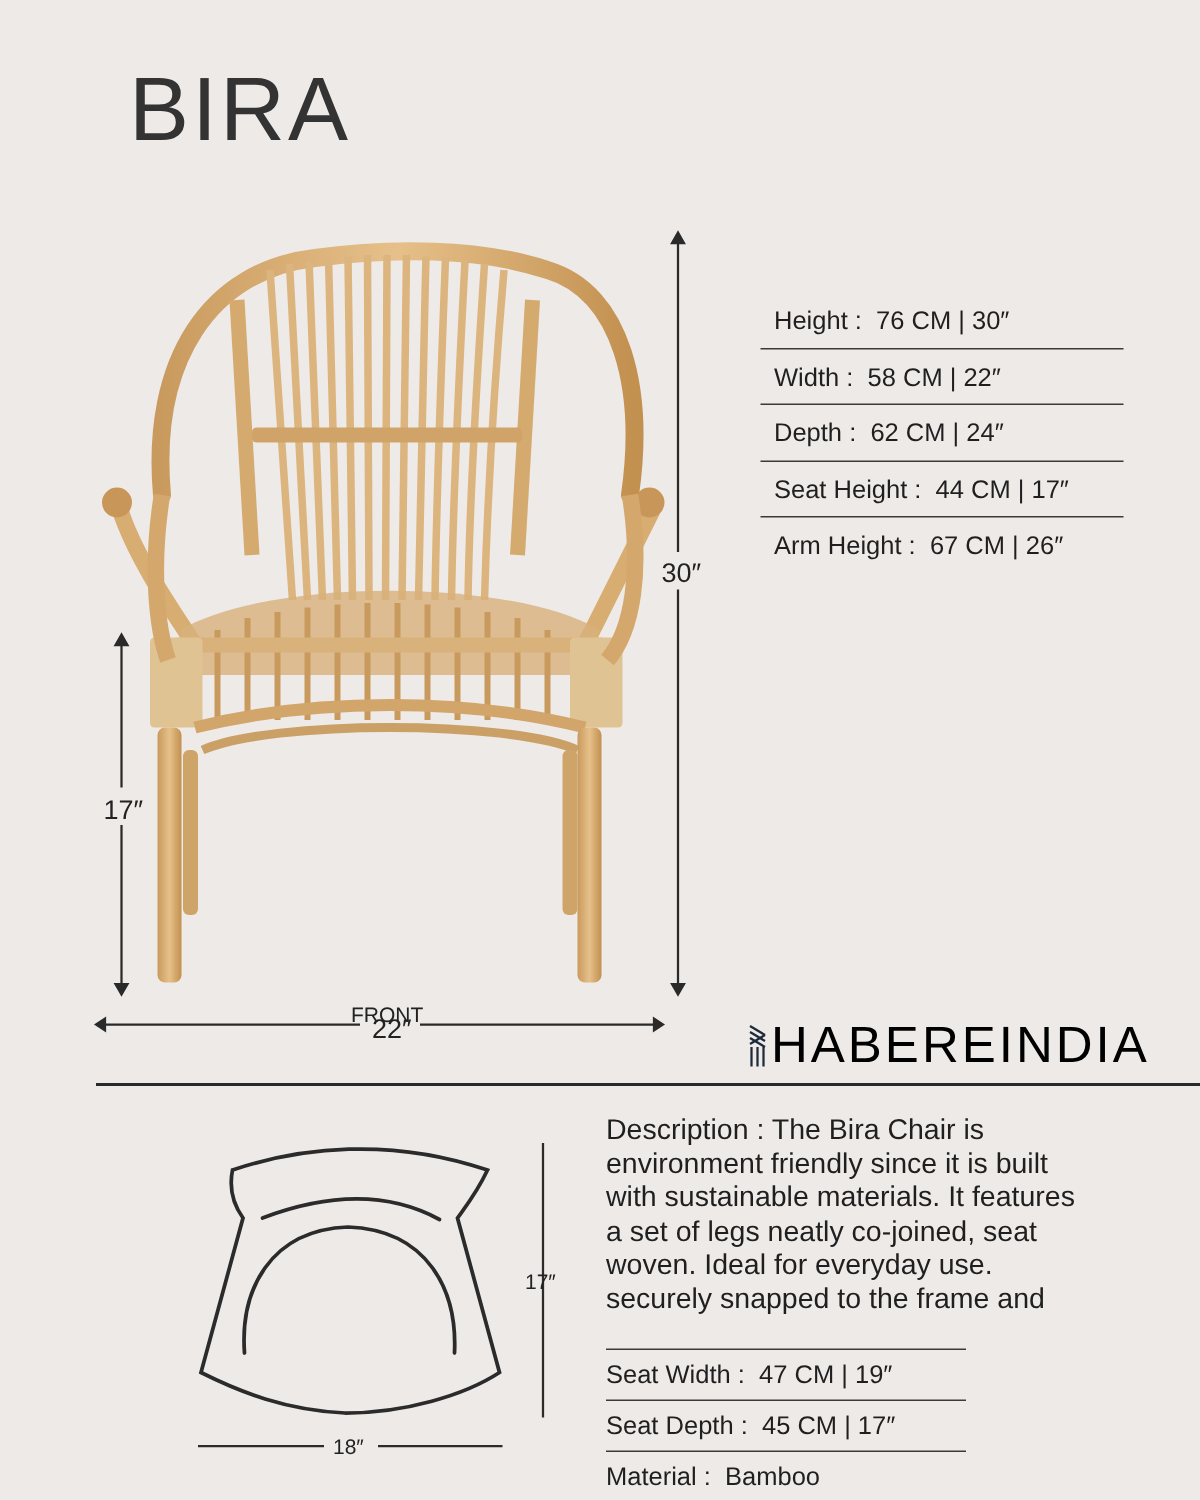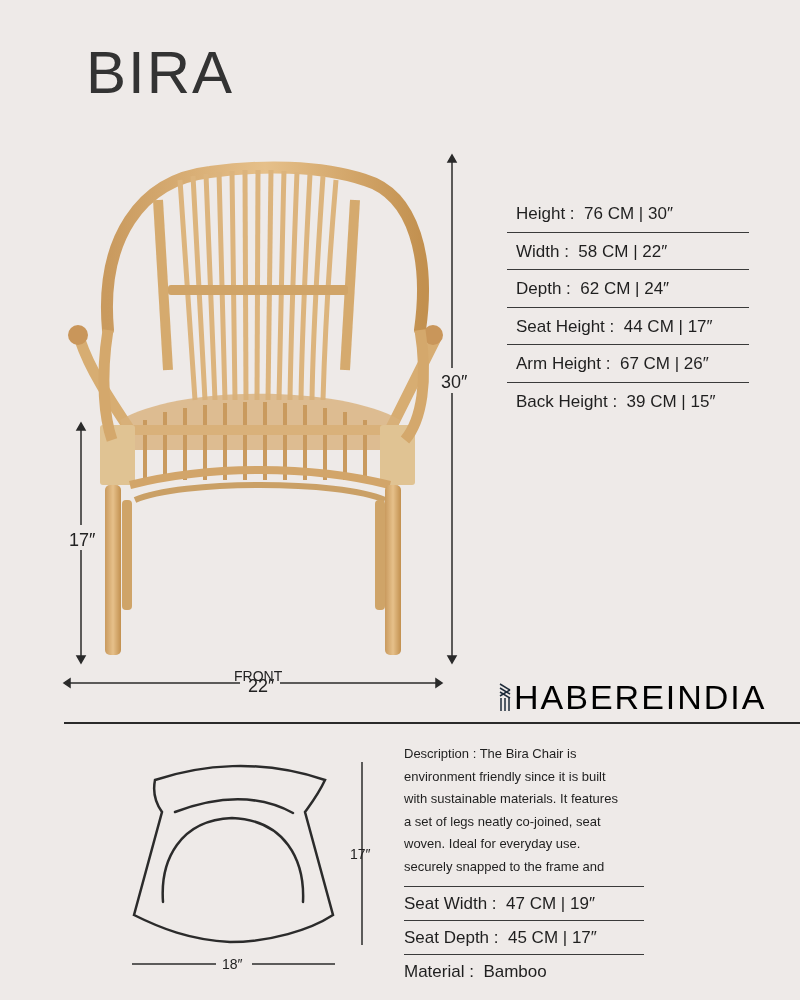--- a/index.html
+++ b/index.html
@@ -31,21 +31,21 @@
       font-family: Liberation Sans, sans-serif; font-size: 34px; letter-spacing: 2px;
       color: #000000; line-height: 40px;
     }
     .logo-mark { width: 14px; height: 30px; margin-right: 2px; }
     .divider {
       position: absolute; left: 64px; top: 722px; width: 736px; height: 2px; background: #2a2a2a;
     }
     .top-view { position: absolute; left: 120px; top: 750px; width: 280px; height: 230px; }
     .desc-block { position: absolute; left: 404px; top: 743px; width: 330px; }
     .desc-text {
-      font-size: 13px; line-height: 22.5px; margin: 0; padding-bottom: 8px;
+      font-size: 19px; line-height: 22.5px; margin: 0; padding-bottom: 21px;
       border-bottom: 1.5px solid #3a3a3a; width: 240px; white-space: normal;
     }
     .desc-text span { display: block; width: 330px; }
     .bottom-row {
       font-size: 17px; height: 34px; line-height: 34px; width: 240px;
       border-bottom: 1.5px solid #3a3a3a; box-sizing: border-box; white-space: nowrap;
     }
     .bottom-row:last-child { border-bottom: none; }
   </style>
 </head>
@@ -159,24 +159,20 @@
     <span>62 CM | 24″</span>
   </div>
   <div class="spec-row">
     <span>Seat Height :</span>&nbsp;
     <span>44 CM | 17″</span>
   </div>
   <div class="spec-row">
     <span>Arm Height :</span>&nbsp;
     <span>67 CM | 26″</span>
   </div>
-  <div class="spec-row">
-    <span>Back Height :</span>&nbsp;
-    <span>39 CM | 15″</span>
-  </div>
 </div>
 
 <div class="logo">
   <svg class="logo-mark" viewBox="0 0 14 30">
     <g stroke="#1e2b3a" stroke-width="1.5">
       <line x1="2" y1="2" x2="12" y2="8"></line>
         <line x1="2" y1="6" x2="12" y2="12"></line>
       <line x1="2" y1="10" x2="12" y2="16"></line>
         <line x1="2" y1="14" x2="12" y2="8"></line>
       <line x1="3" y1="16" x2="3" y2="29"></line>

